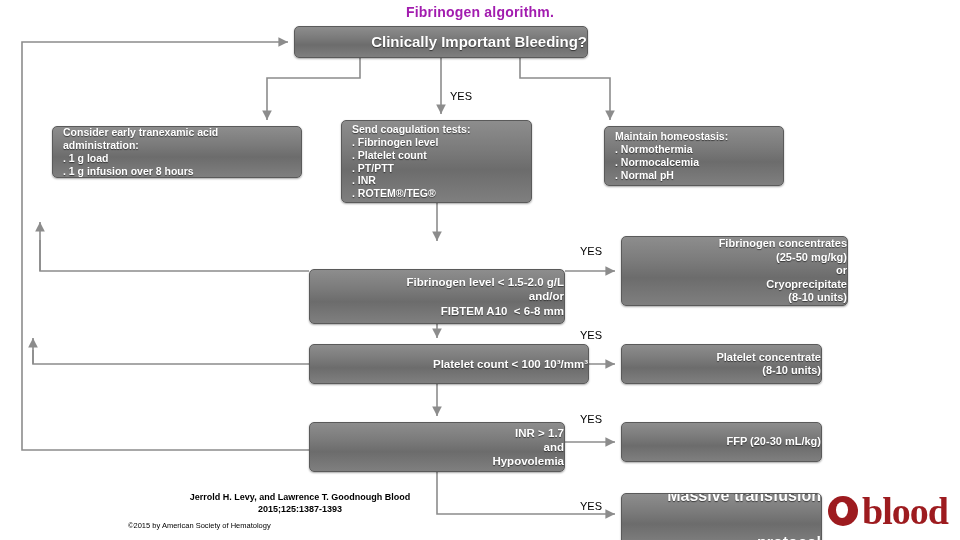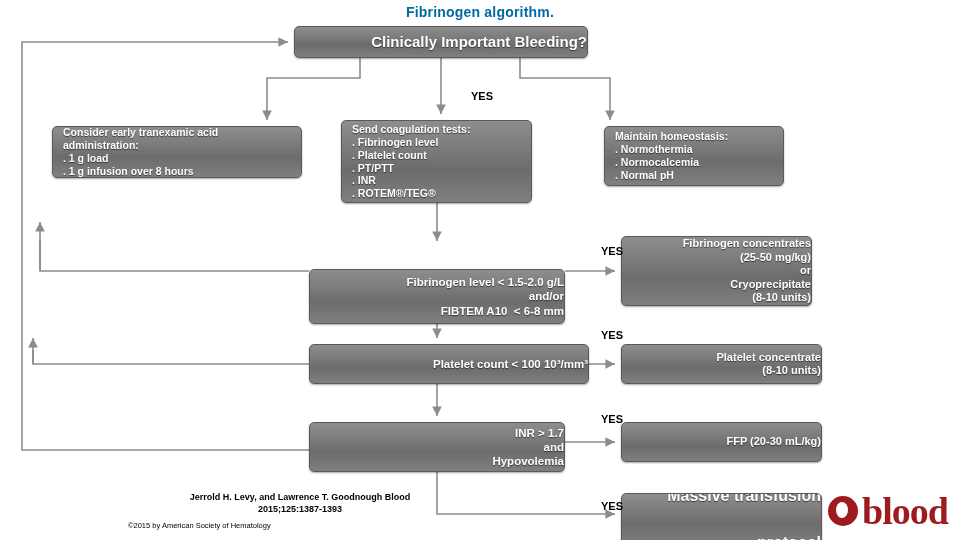--- a/index.html
+++ b/index.html
@@ -27,21 +27,21 @@
     height: 540px;
   }
   .title {
     position: absolute;
     left: 0;
     top: 4px;
     width: 960px;
     text-align: center;
     font-size: 14px;
     font-weight: bold;
-    color: #0369a1;
+    color: #a21caf;
     letter-spacing: 0.2px;
   }
   .node {
     position: absolute;
     box-sizing: border-box;
     background: linear-gradient(to bottom, #8d8d8d 0%, #7b7b7b 35%, #6c6c6c 60%, #7f7f7f 100%);
     border: 1px solid #5a5a5a;
     border-radius: 5px;
     color: #ffffff;
     font-weight: bold;
@@ -51,23 +51,22 @@
     flex-direction: column;
     justify-content: center;
     overflow: hidden;
   }
   .node.center { align-items: flex-end; text-align: center; }
   .node.left { align-items: flex-start; text-align: left; padding-left: 10px; }
   .node .line { line-height: 1.22; white-space: pre; }
   .yes-label {
     position: absolute;
     color: #000000;
-    font-weight: bold;
+    font-weight: normal;
     font-size: 11px;
-    margin-left: 21px;
   }
   .credit {
     position: absolute;
     color: #000000;
     font-weight: bold;
     font-size: 9px;
     line-height: 1.3;
     text-align: center;
   }
   .copyright {
@@ -173,21 +172,21 @@
         <div class="line">Maintain homeostasis:</div>
         <div class="line">. Normothermia</div>
         <div class="line">. Normocalcemia</div>
         <div class="line">. Normal pH</div>
       </div>
       <div class="node center" style="left: 309px; top: 247px; width: 256px; height: 55px; font-size: 11.5px; margin-top: 22px;">
         <div class="line">Fibrinogen level &lt; 1.5-2.0 g/L</div>
         <div class="line">and/or</div>
         <div class="line">FIBTEM A10  &lt; 6-8 mm</div>
       </div>
-      <div class="node center" style="left: 621px; top: 236px; width: 191px; height: 70px; font-size: 11px;">
+      <div class="node center" style="left: 621px; top: 236px; width: 227px; height: 70px; font-size: 11px;">
         <div class="line">Fibrinogen concentrates</div>
         <div class="line">(25-50 mg/kg)</div>
         <div class="line">or</div>
         <div class="line">Cryoprecipitate</div>
         <div class="line">(8-10 units)</div>
       </div>
       <div class="node center" style="left: 309px; top: 344px; width: 280px; height: 40px; font-size: 11.5px;">
         <div class="line">Platelet count &lt; 100 10³/mm³</div>
       </div>
       <div class="node center" style="left: 621px; top: 344px; width: 201px; height: 40px; font-size: 11px;">

